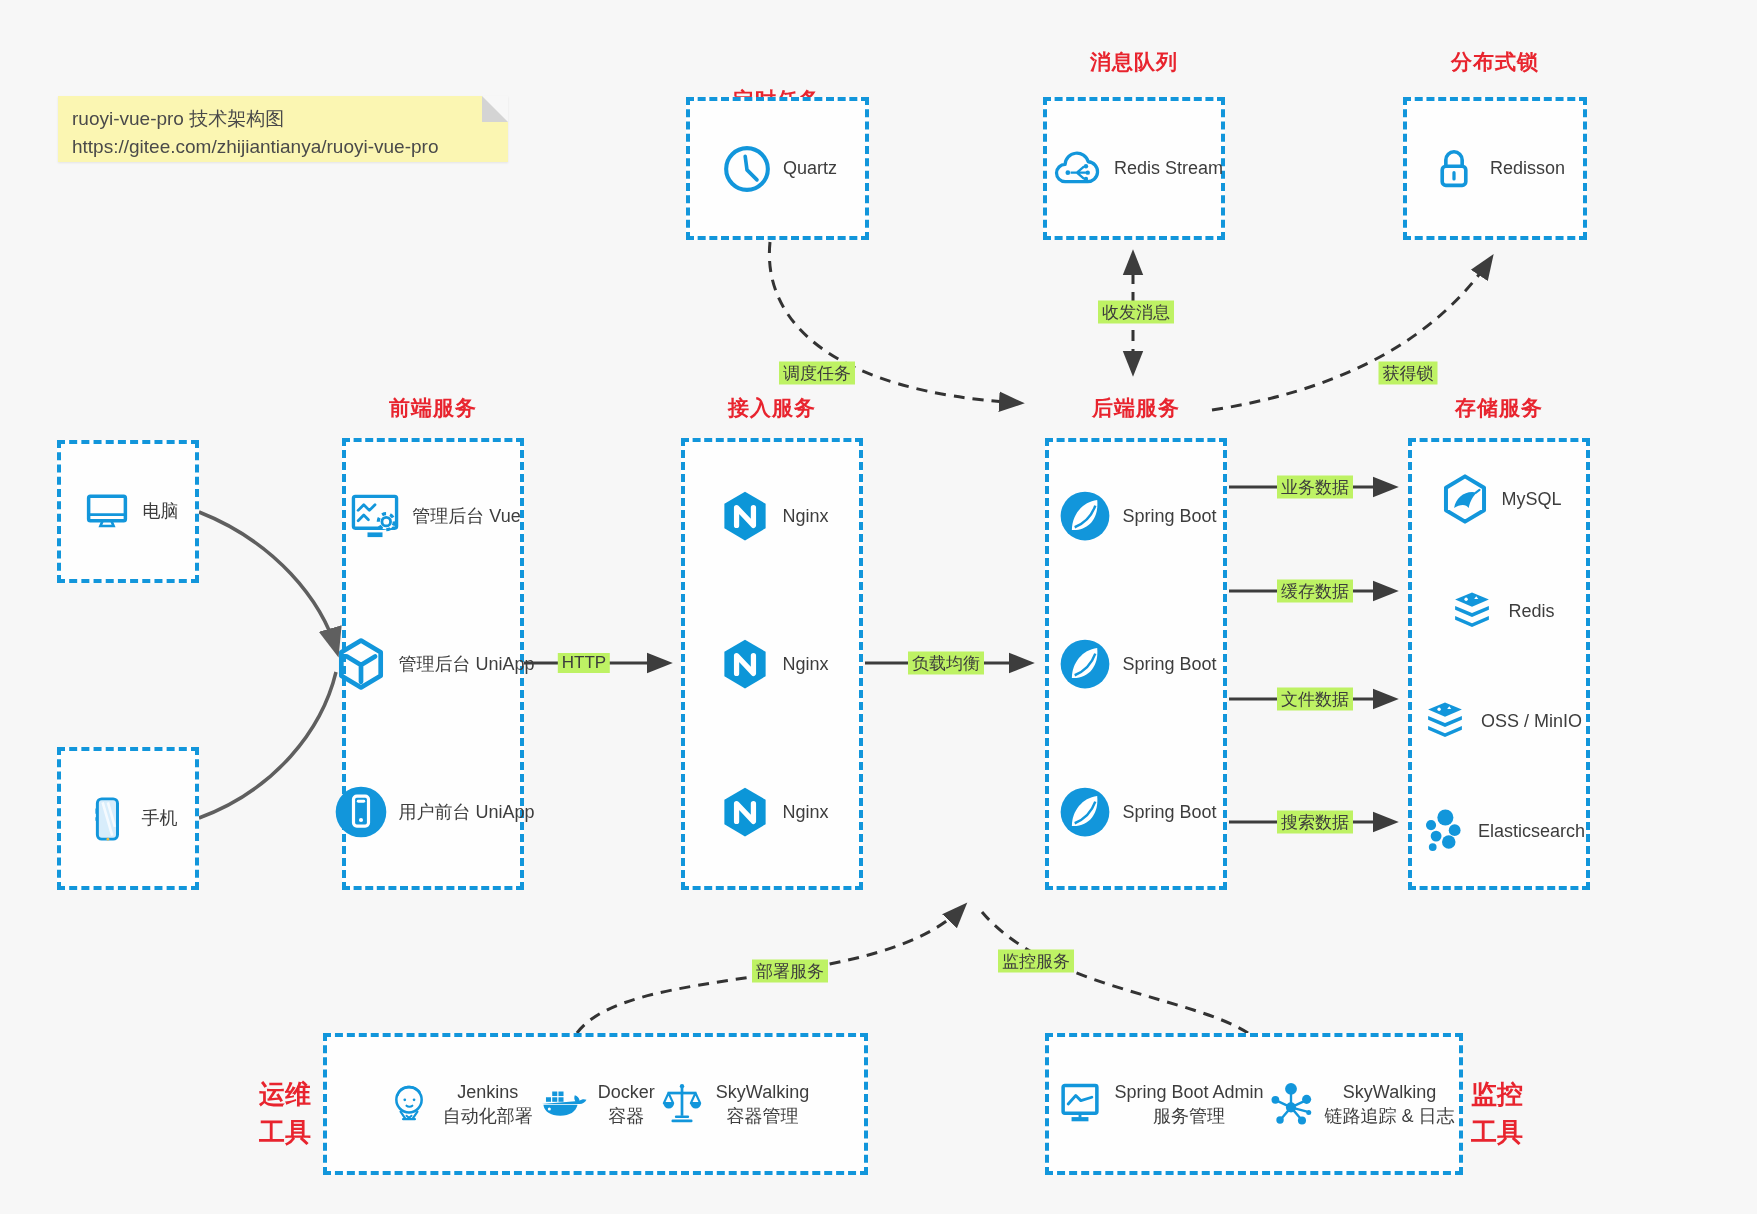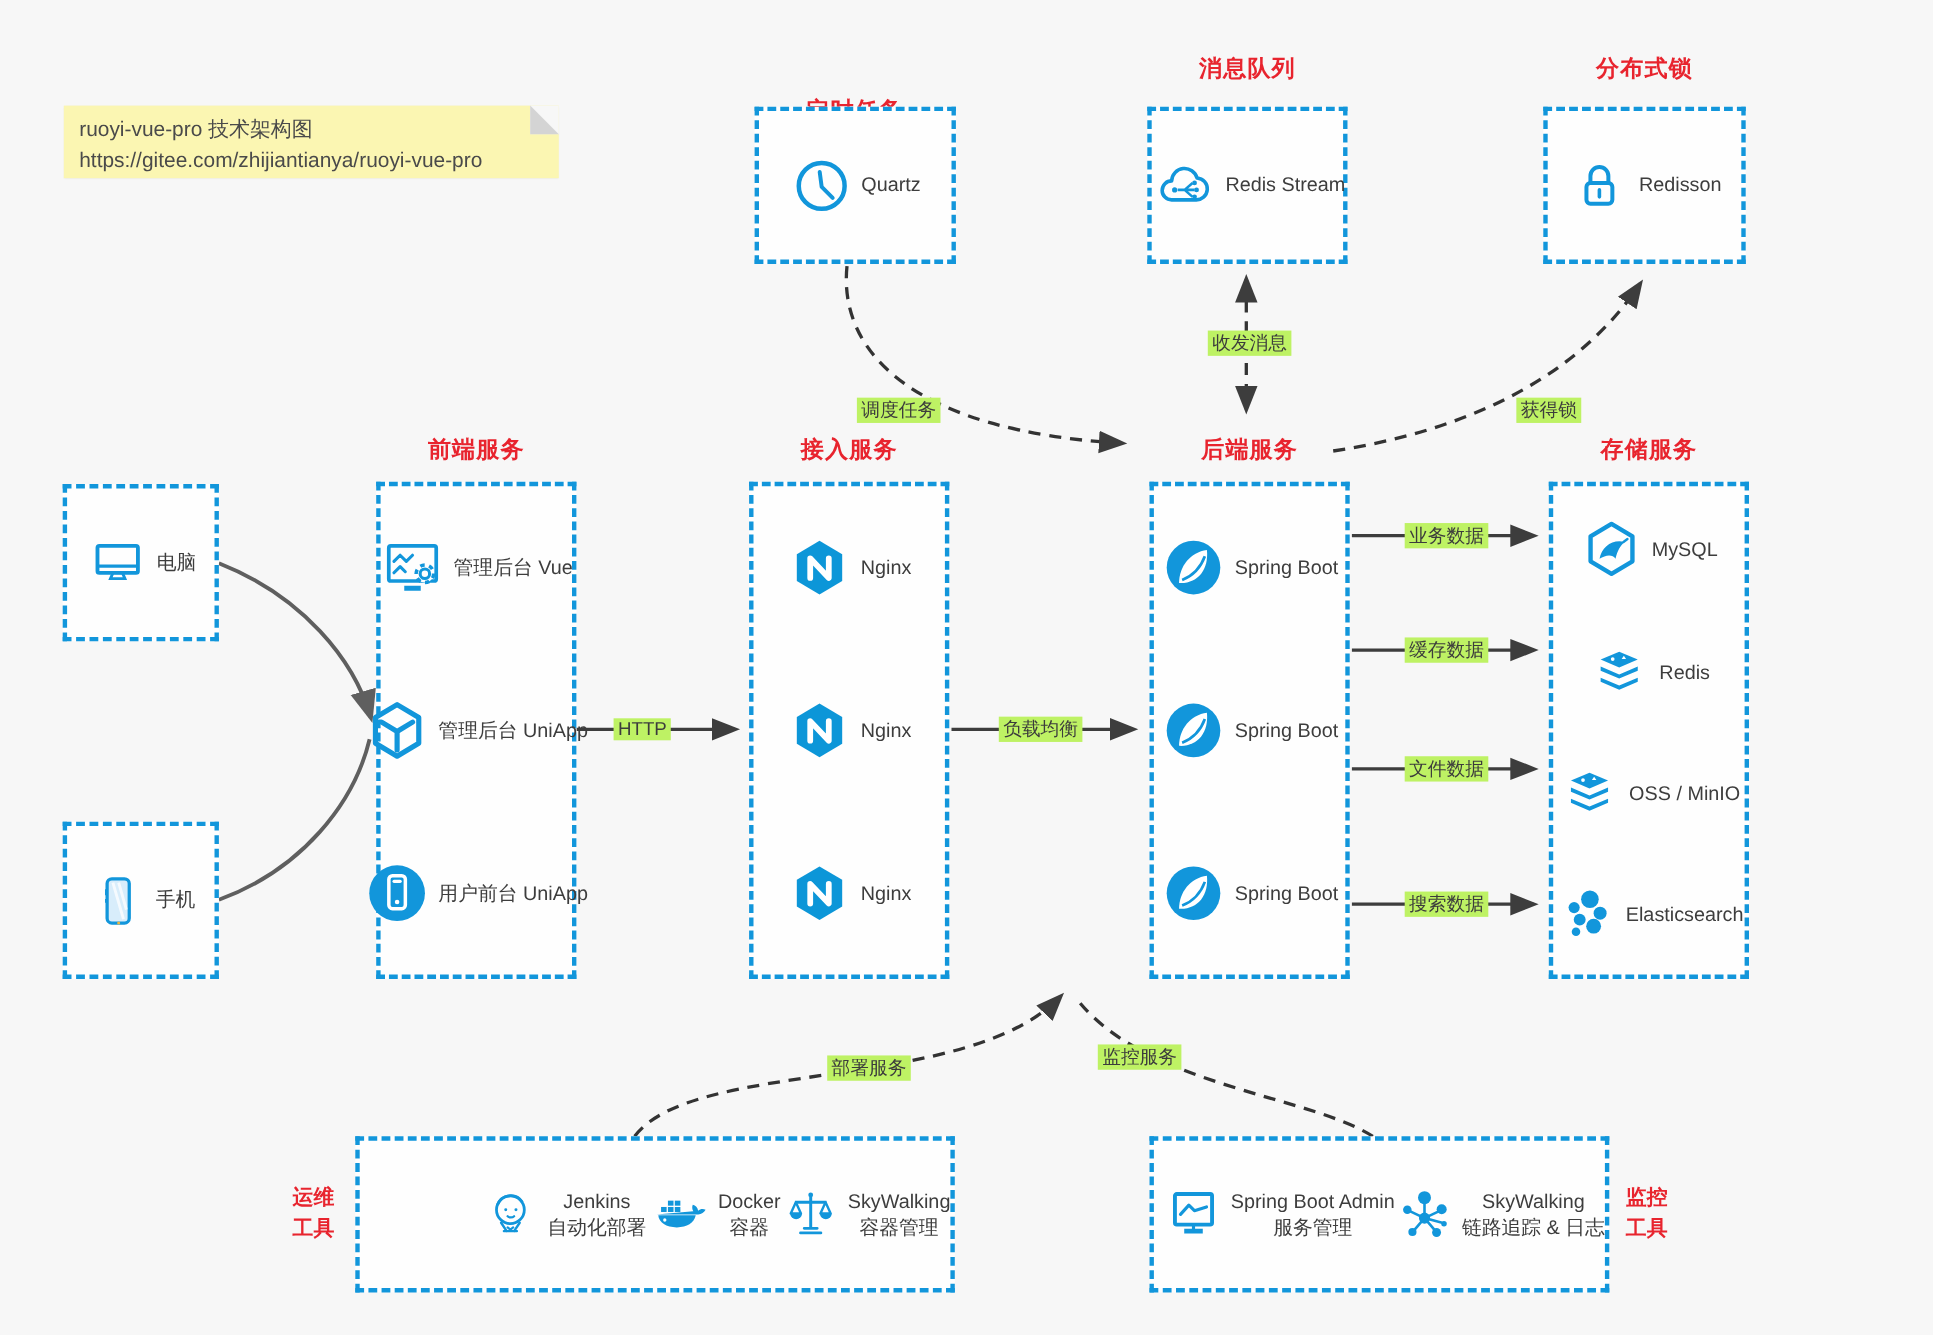--- a/index.html
+++ b/index.html
@@ -1,27 +1,27 @@
 <!DOCTYPE html>
 <html><head>
 <meta charset="utf-8">
 <style>
   html,body{margin:0;padding:0;background:#eee;}
   .canvas{position:relative;width:1757px;height:1214px;background:#f7f7f7;overflow:hidden;
           font-family:"Liberation Sans","DejaVu Sans",sans-serif;color:#3d3d3d;}
   svg.layer{position:absolute;left:0;top:0;pointer-events:none;}
   .box{position:absolute;border:4px dashed #1296db;background:#fefefe;display:flex;align-items:center;box-sizing:border-box;}
   .col{flex-direction:column;justify-content:space-around;}
-  .row{flex-direction:row;justify-content:flex-end;}
+  .row{flex-direction:row;justify-content:center;}
   .center{justify-content:center;}
   .node{display:flex;flex-direction:row;align-items:center;gap:7px;}
   .nlabel{font-size:18px;color:#3d3d3d;white-space:nowrap;text-align:center;line-height:1.35;}
   .gtitle{position:absolute;color:#e8242e;font-weight:bold;font-size:21px;white-space:nowrap;
           transform:translateX(-50%);letter-spacing:1px;}
-  .side-title{position:absolute;color:#e8242e;font-weight:bold;font-size:19px;text-align:center;
+  .side-title{position:absolute;color:#e8242e;font-weight:bold;font-size:26px;text-align:center;
           line-height:1.45;transform:translateX(-50%);}
   .chip{position:absolute;background:#bef264;color:#3c3c3c;font-size:17px;padding:0 4px;
         white-space:nowrap;transform:translate(-50%,-50%);}
   .note{position:absolute;left:58px;top:96px;width:450px;height:66px;background:#fbf6b2;
         box-shadow:0 1px 2px rgba(0,0,0,.08);}
   .note-text{padding:9px 0 0 14px;font-size:19px;color:#4a4a4a;line-height:1.45;}
   .fold{position:absolute;top:0;right:0;width:0;height:0;
         border-top:26px solid #f7f7f7;border-left:26px solid #d4d4d4;}
   .ic{flex:0 0 auto;}
 </style>

